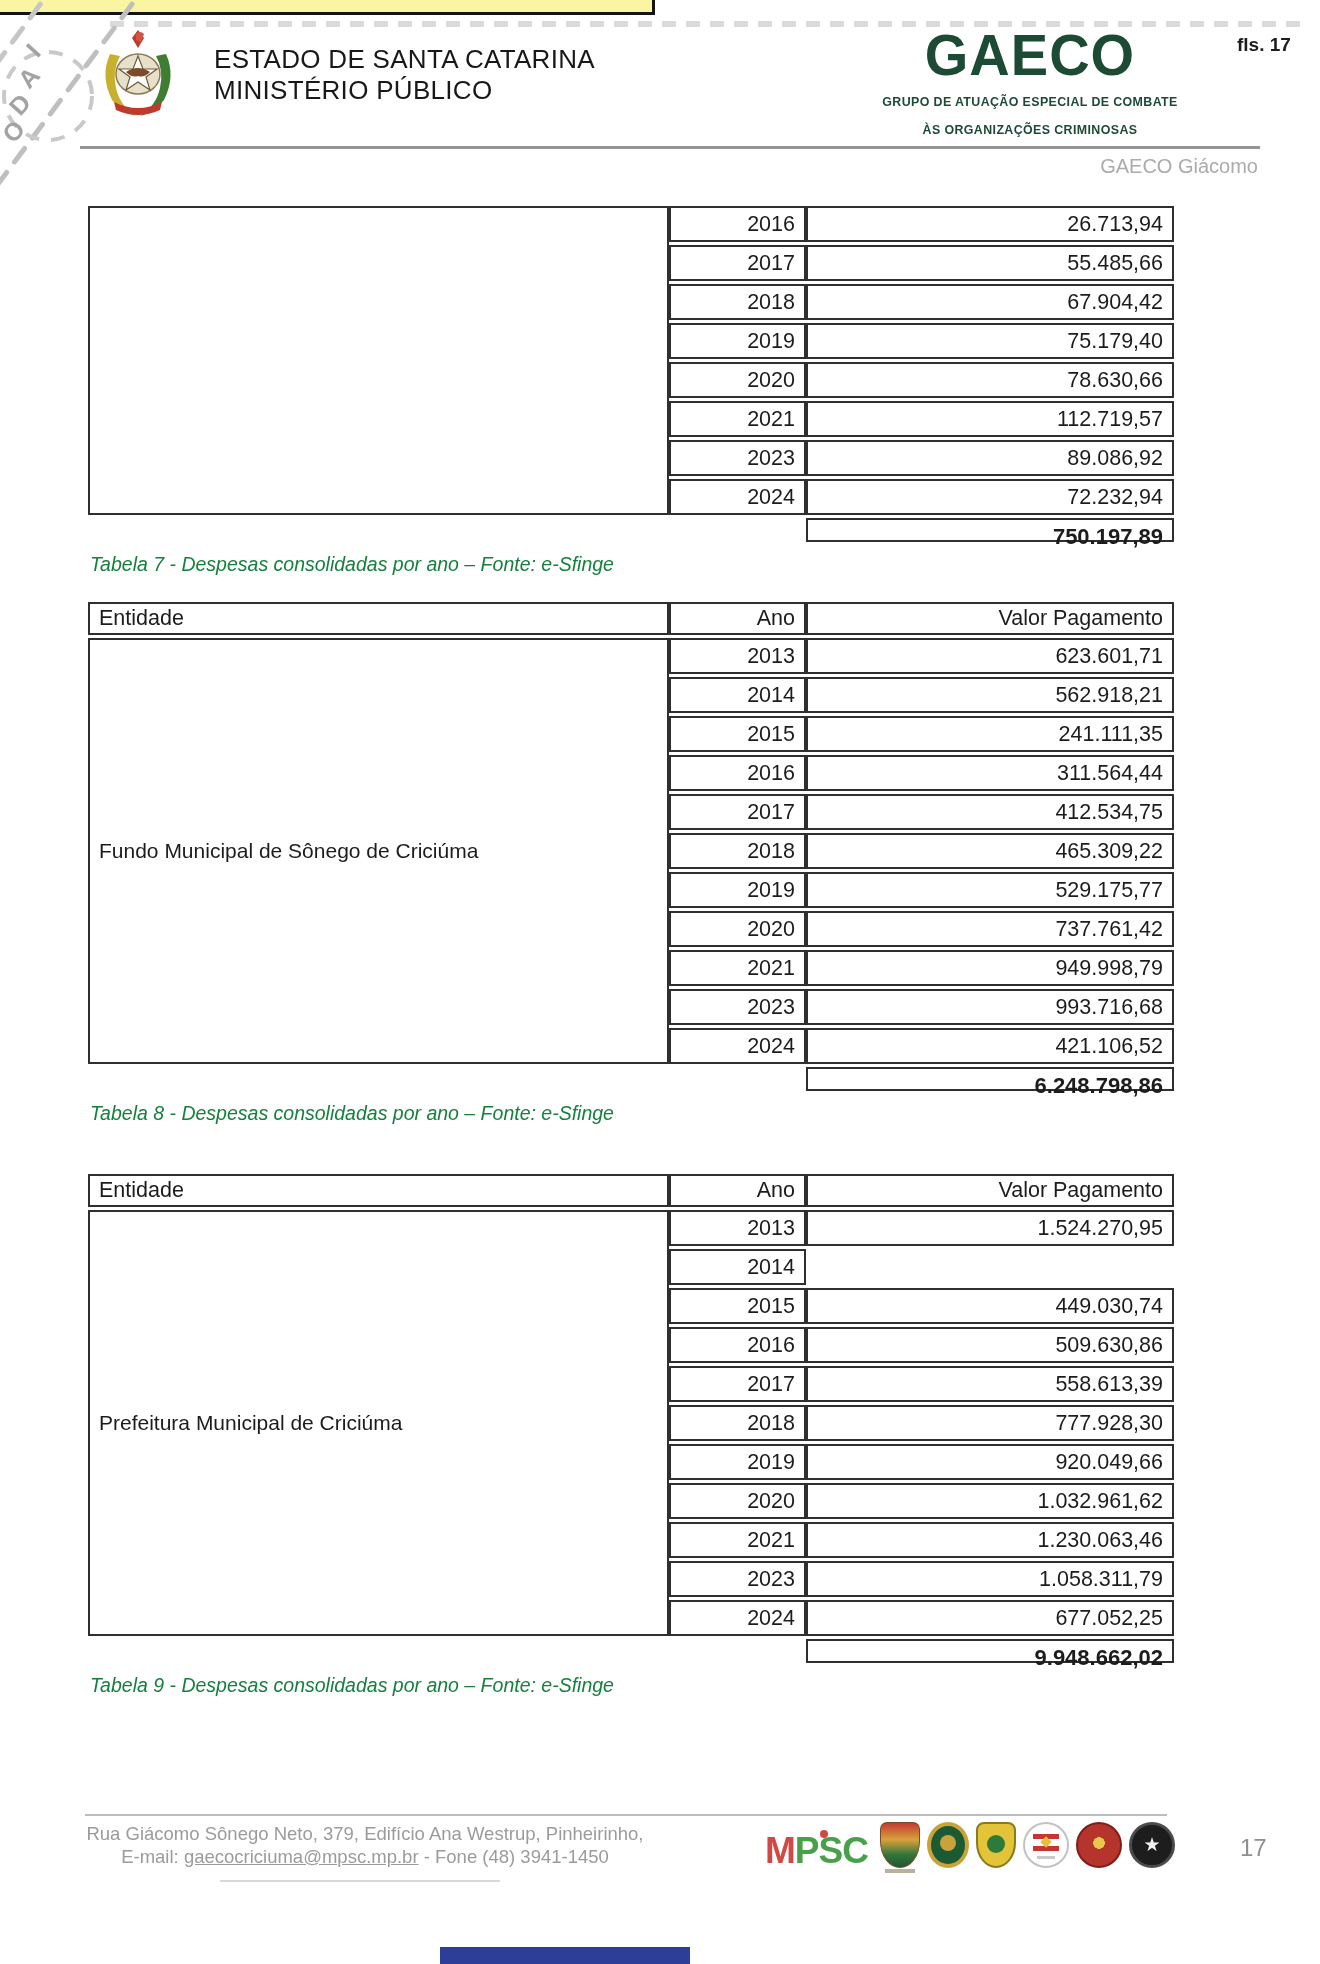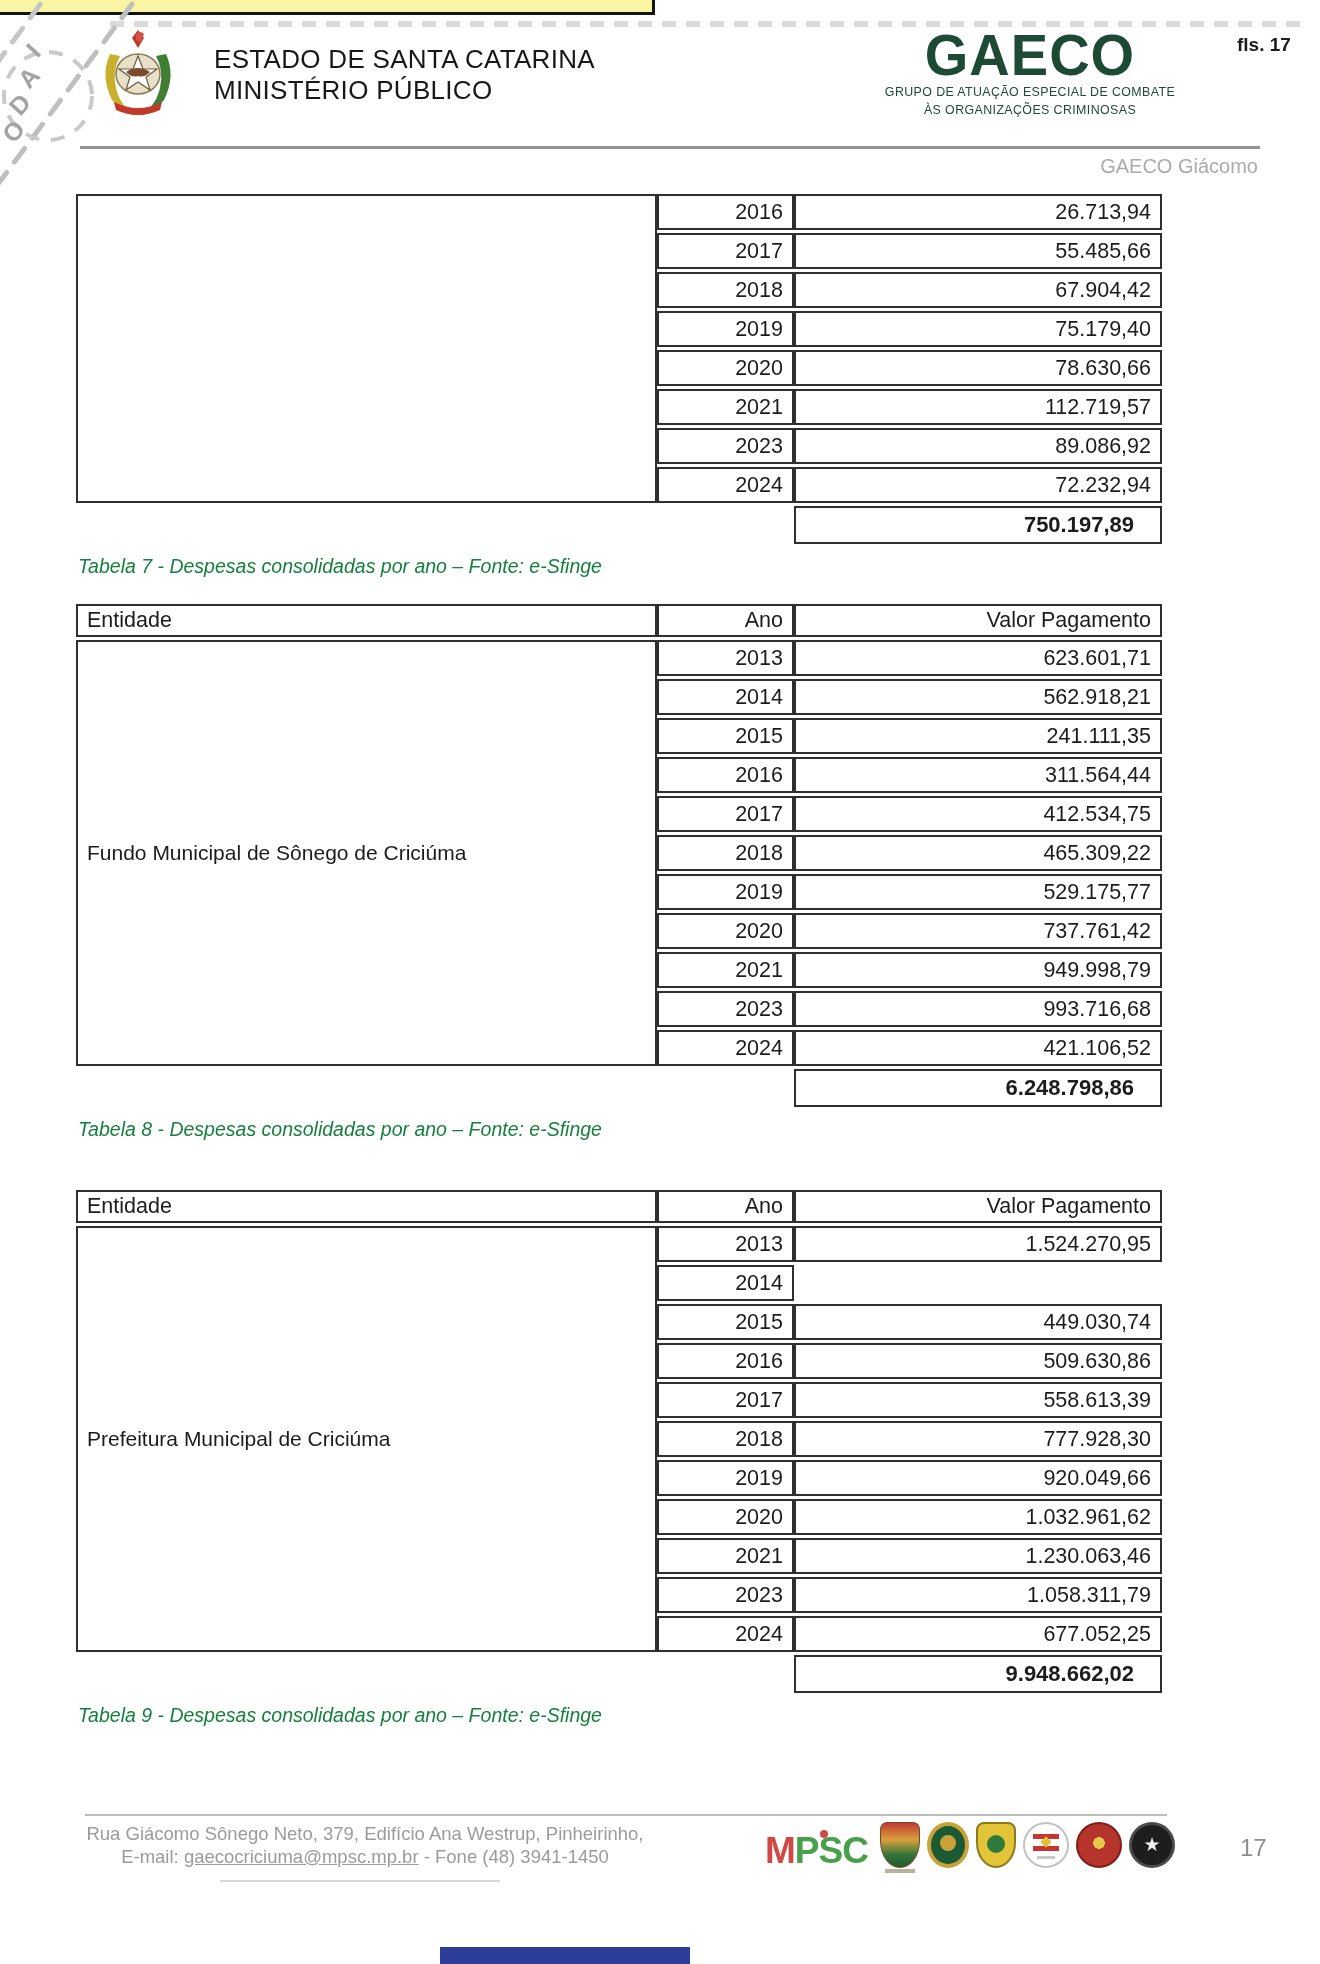--- a/index.html
+++ b/index.html
@@ -20,41 +20,41 @@
   .wm-ch1{left:20px;top:63px;}
   .wm-ch2{left:11px;top:90px;}
   .wm-ch3{left:4px;top:117px;}
   
   .crest{position:absolute;left:92px;top:28px;width:92px;height:92px;}
   .org-title{position:absolute;left:214px;top:44px;font-size:26px;line-height:31px;
     color:#181818;letter-spacing:.3px;}
   .gaeco{position:absolute;left:878px;top:30px;width:304px;text-align:center;}
   .gaeco-word{font-size:56px;font-weight:900;letter-spacing:1px;line-height:52px;
     transform:scaleY(1.02);}
-  .gaeco-sub{font-size:12.4px;font-weight:normal;letter-spacing:.4px;line-height:15px;margin-top:3px;}
+  .gaeco-sub{font-size:12.4px;font-weight:bold;letter-spacing:.4px;line-height:15px;margin-top:13px;}
   .folio{position:absolute;left:1237px;top:34px;font-size:19px;color:#1c1c1c;font-weight:bold;}
   .head-rule{position:absolute;left:80px;top:146px;width:1180px;height:3px;background:#949494;}
   .unit-label{position:absolute;left:858px;top:155px;width:400px;text-align:right;
     font-size:20px;color:#ababab;}
   
   .content{position:absolute;left:72px;top:190px;width:1086px;}
-  .doc-table{margin:4px;}
+  .doc-table{margin:16px;}
   .doc-table.t8{margin-top:26px;}
   .doc-table.t9{margin-top:49px;}
   .tgrid{display:grid;grid-template-columns:581px 137px 368px;row-gap:3px;}
   .cell{border:2px solid #2f2f2f;background:#fff;box-sizing:border-box;font-size:21.5px;}
   .cell.head{height:33px;line-height:29px;}
   .cell.entity-h{text-align:left;padding-left:9px;}
   .cell.year-h,.cell.value-h{text-align:right;padding-right:9px;}
   .cell.entity{grid-column:1;display:flex;align-items:center;padding-left:9px;font-size:21px;}
   .cell.year{grid-column:2;height:36px;line-height:32px;text-align:right;padding-right:9px;}
   .cell.value{grid-column:3;height:36px;line-height:32px;text-align:right;padding-right:9px;}
   .total-row{display:grid;grid-template-columns:718px 368px;margin-top:3px;}
-  .total-cell{border:2px solid #2f2f2f;box-sizing:border-box;height:38px;line-height:34px;
-    text-align:right;padding-right:26px;font-weight:bold;font-size:22px;background:#fff;}
+  .total-cell{border:2px solid #2f2f2f;box-sizing:border-box;height:24px;line-height:34px;
+    text-align:right;padding-right:9px;font-weight:bold;font-size:22px;background:#fff;}
   .caption{font-style:italic;font-size:19.5px;color:#15803d;margin:10px 0 0 2px;line-height:24px;}
   
   .mid-artifact{position:absolute;left:220px;top:1880px;width:280px;height:2px;background:#d8d8d8;}
   .footer-rule{position:absolute;left:85px;top:1814px;width:1082px;height:2px;background:#bdbdbd;}
   .address{position:absolute;left:85px;top:1822px;width:560px;text-align:center;
     font-size:18.5px;line-height:23px;color:#9b9b9b;}
   .address a{color:#9b9b9b;text-decoration:underline;}
   .mpsc{position:absolute;left:765px;top:1832px;font-size:37px;font-weight:900;
     letter-spacing:-1px;line-height:37px;}
   .mpsc span{display:inline-block;}

